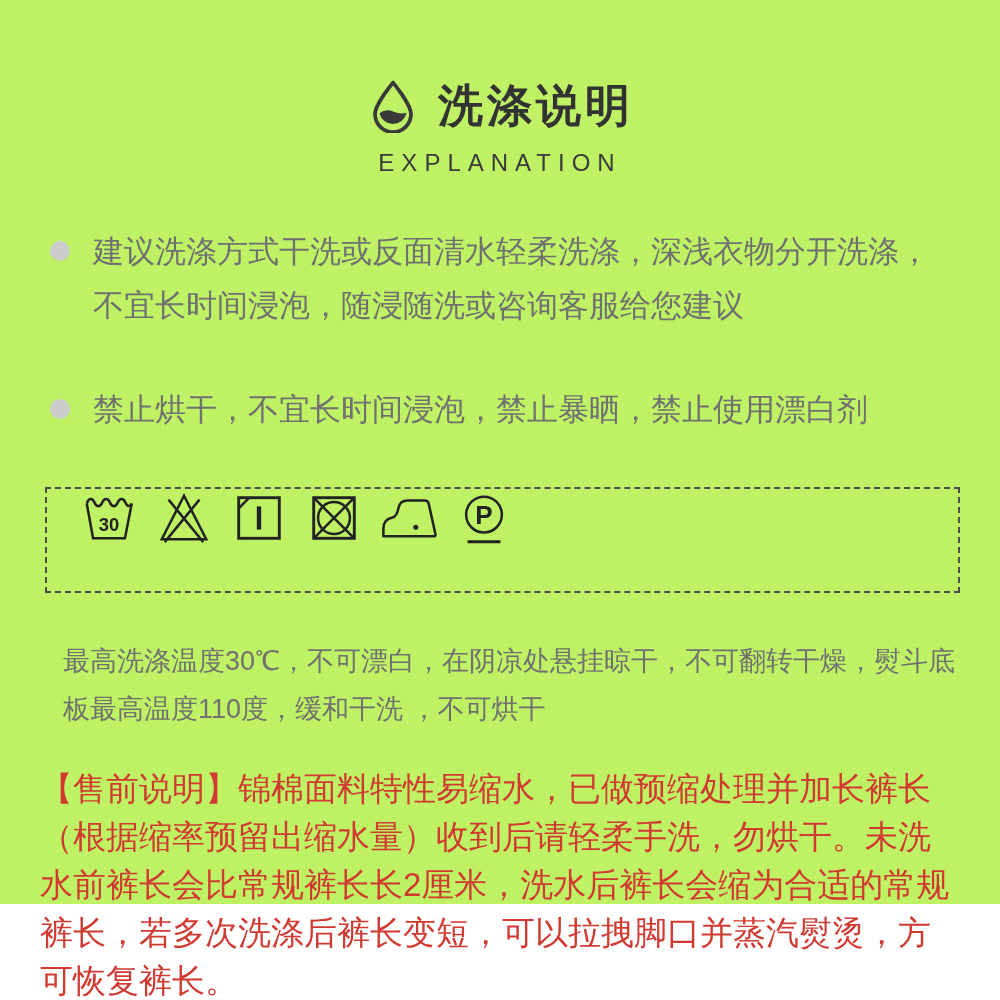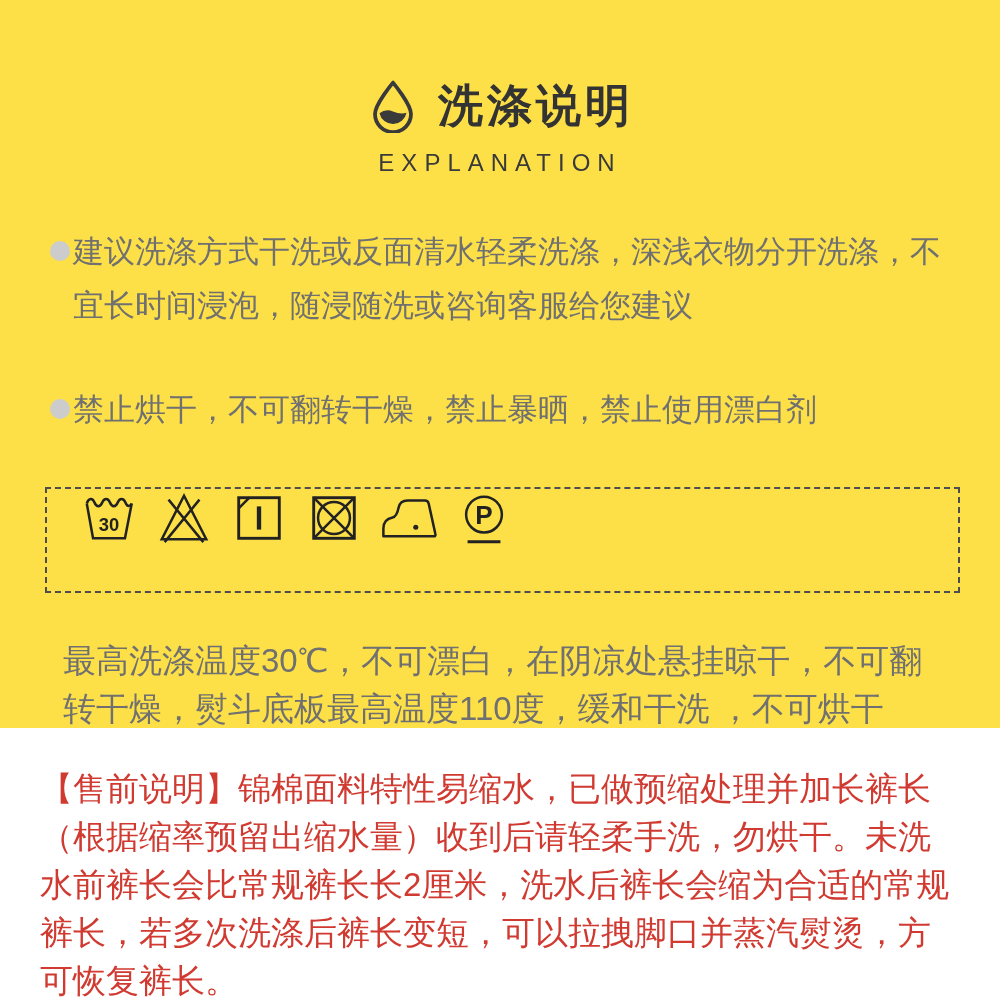--- a/index.html
+++ b/index.html
@@ -3,40 +3,40 @@
 <meta charset="utf-8">
 <style>
   * { margin: 0; padding: 0; box-sizing: border-box; }
   html, body { background: #ffffff; }
   body {
     width: 1000px; height: 1000px;
     font-family: "Liberation Sans", sans-serif;
     color: #707070;
     overflow: hidden;
   }
-  .page { width: 1000px; height: 728px; background: #fde047; }
+  .page { width: 1000px; height: 904px; background: #bef264; }
 
   
   .header { padding-top: 76px; text-align: center; }
   .title-row { display: flex; align-items: center; justify-content: center; gap: 18px; }
   .title-row svg { display: block; }
   .page-title {
     font-size: 45px; font-weight: 600; color: #333333;
     letter-spacing: 4px;
   }
   .page-subtitle {
     margin-top: 13px;
     font-family: Liberation Sans, sans-serif;
     font-size: 24px; letter-spacing: 7px; color: #3a3a3a;
   }
 
   
   .notes { margin: 48px 42px 0 50px; }
   .note {
-    display: flex; align-items: flex-start; gap: 3px;
+    display: flex; align-items: flex-start; gap: 23px;
     font-size: 31px; line-height: 54px; color: #707070;
     margin-bottom: 50px;
   }
   .bullet-dot {
     flex: none; width: 20px; height: 20px; border-radius: 50%;
     background: #cccccc; margin-top: 16px;
   }
 
   
   .care-box {
@@ -44,21 +44,21 @@
     height: 106px;
     border: 2px dashed #4d4d4d;
     display: flex; align-items: flex-start;
     padding-left: 33px; gap: 17px;
   }
   .care-box svg { display: block; }
 
   
   .care-caption {
     margin: 44px 45px 0 63px;
-    font-size: 33px; line-height: 48px; color: #707070;
+    font-size: 27px; line-height: 48px; color: #707070;
   }
 
   
   .presale {
     margin: 32px 40px 0 40px;
     font-size: 33px; line-height: 48px;
     color: #d03a31;
   }
 </style>
 </head>
@@ -77,21 +77,21 @@
     <div class="page-subtitle">EXPLANATION</div>
   </div>
 
   <div class="notes">
     <div class="note">
       <span class="bullet-dot"></span>
       <span>建议洗涤方式干洗或反面清水轻柔洗涤，深浅衣物分开洗涤，不宜长时间浸泡，随浸随洗或咨询客服给您建议</span>
     </div>
     <div class="note">
       <span class="bullet-dot"></span>
-      <span>禁止烘干，不可翻转干燥，禁止暴晒，禁止使用漂白剂</span>
+      <span>禁止烘干，不宜长时间浸泡，禁止暴晒，禁止使用漂白剂</span>
     </div>
   </div>
 
   <div class="care-box">
 
     <svg width="58" height="58" viewBox="0 0 60 60" aria-hidden="true">
       <path d="M7 15 C9 9 13 9 15 14 C17 19 21 19 23 14 C25 9 29 9 31 14 C33 19 37 19 39 14 C41 9 45 9 47 14 C49 19 52 18 53.5 15" fill="none" stroke="#222" stroke-width="2.6"></path>
       <path d="M7 15 L13.5 51 L46.5 51 L53.5 15" fill="none" stroke="#222" stroke-width="2.6" stroke-linejoin="miter"></path>
       <text x="30" y="43" text-anchor="middle" font-size="19" font-weight="bold" fill="#222" font-family="Liberation Sans, sans-serif">30</text>
     </svg>

